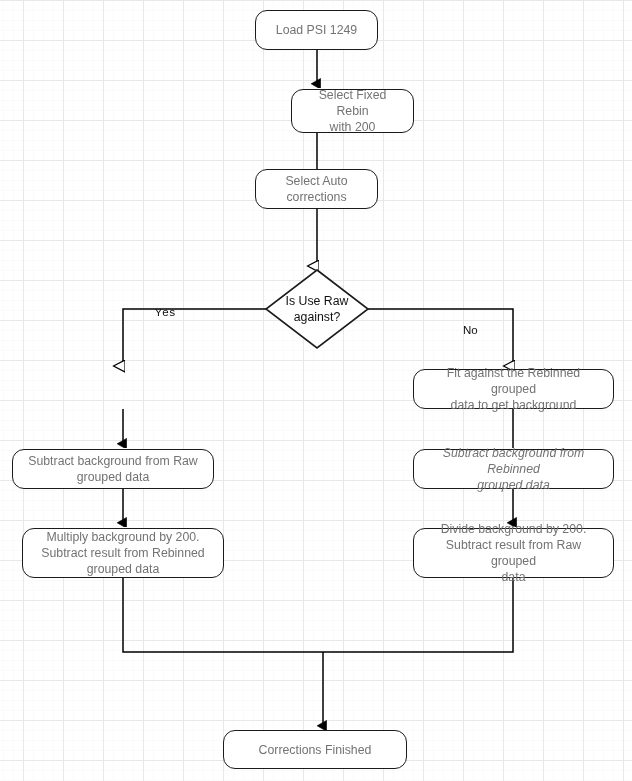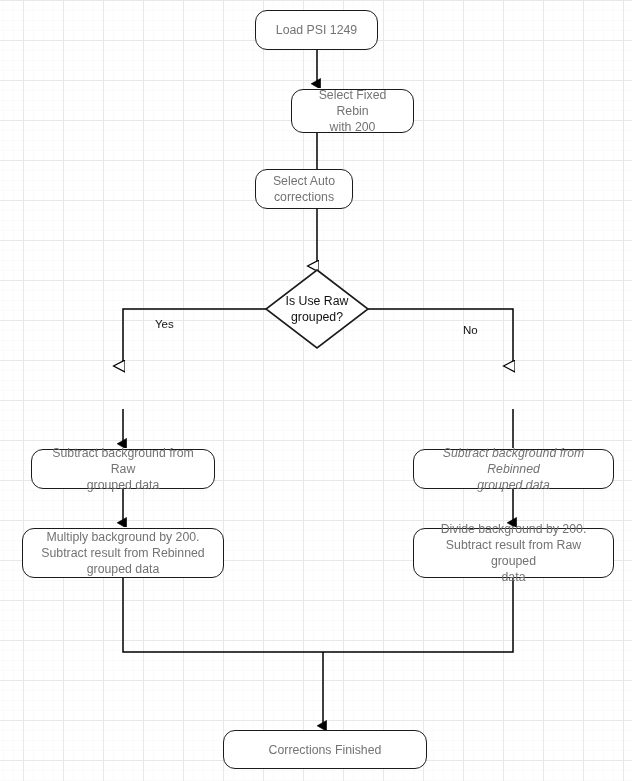--- a/index.html
+++ b/index.html
@@ -122,46 +122,48 @@
       <path d="M513,578 L513,652 L323,652"></path>
       <path d="M323,652 L323,726" marker-end="url(#arrow-filled)"></path>
     </g>
   </svg>
 
   <div class="node" style="left:255px; top:10px; width:123px; height:40px;">Load PSI 1249</div>
 
   <div class="node" style="left:255px; top:89px; width:123px; height:44px;margin-left:36px;">Select Fixed Rebin
 with 200</div>
 
-  <div class="node" style="left:255px; top:169px; width:98px; height:40px;">Select Auto
+  <div class="node" style="left:255px; top:169px; width:123px; height:40px;">Select Auto
 corrections</div>
 
   <div class="decision-wrap" style="left:266px; top:270px; width:102px; height:78px;">
     <svg width="102" height="78" viewBox="0 0 102 78" xmlns="http://www.w3.org/2000/svg">
       <polygon points="51,0 102,39 51,78 0,39" fill="#ffffff" stroke="#1b1b1b" stroke-width="1.6"></polygon>
     </svg>
     <div class="decision-label">Is Use Raw
-grouped?</div>
+against?</div>
   </div>
 
-  <div class="edge-label" style="left:155px; top:318px;">Yes</div>
+  <div class="edge-label" style="left:155px; top:306px;font-family:Liberation Mono, monospace;">Yes</div>
 
   <div class="edge-label" style="left:463px; top:293px;margin-top:31px;">No</div>
 
 
-  <div class="node" style="left:31px; top:449px; width:184px; height:40px;">Subtract background from Raw
+  <div class="node" style="left:12px; top:449px; width:202px; height:40px;">Subtract background from Raw
 grouped data</div>
 
   <div class="node" style="left:22px; top:528px; width:202px; height:50px;">Multiply background by 200.
 Subtract result from Rebinned
 grouped data</div>
 
+  <div class="node" style="left:413px; top:369px; width:201px; height:40px;">Fit against the Rebinned grouped
+data to get background</div>
 
   <div class="node" style="left:413px; top:449px; width:201px; height:40px;font-style:italic;">Subtract background from Rebinned
 grouped data</div>
 
   <div class="node" style="left:413px; top:528px; width:201px; height:50px;">Divide background by 200.
 Subtract result from Raw grouped
 data</div>
 
-  <div class="node" style="left:223px; top:730px; width:204px; height:39px;">Corrections Finished</div>
+  <div class="node" style="left:223px; top:730px; width:184px; height:39px;">Corrections Finished</div>
 
 </div>
 
 </body></html>

